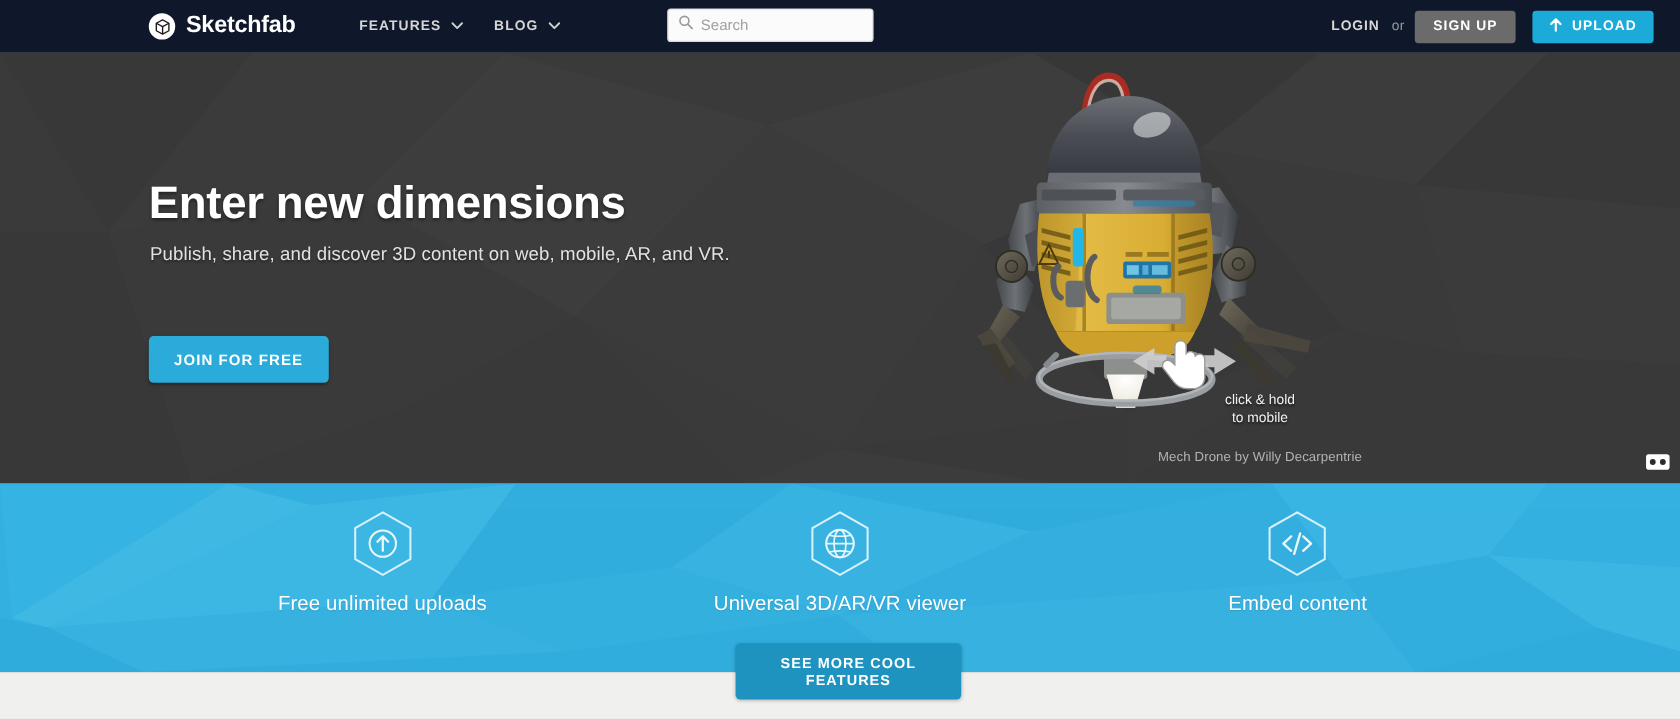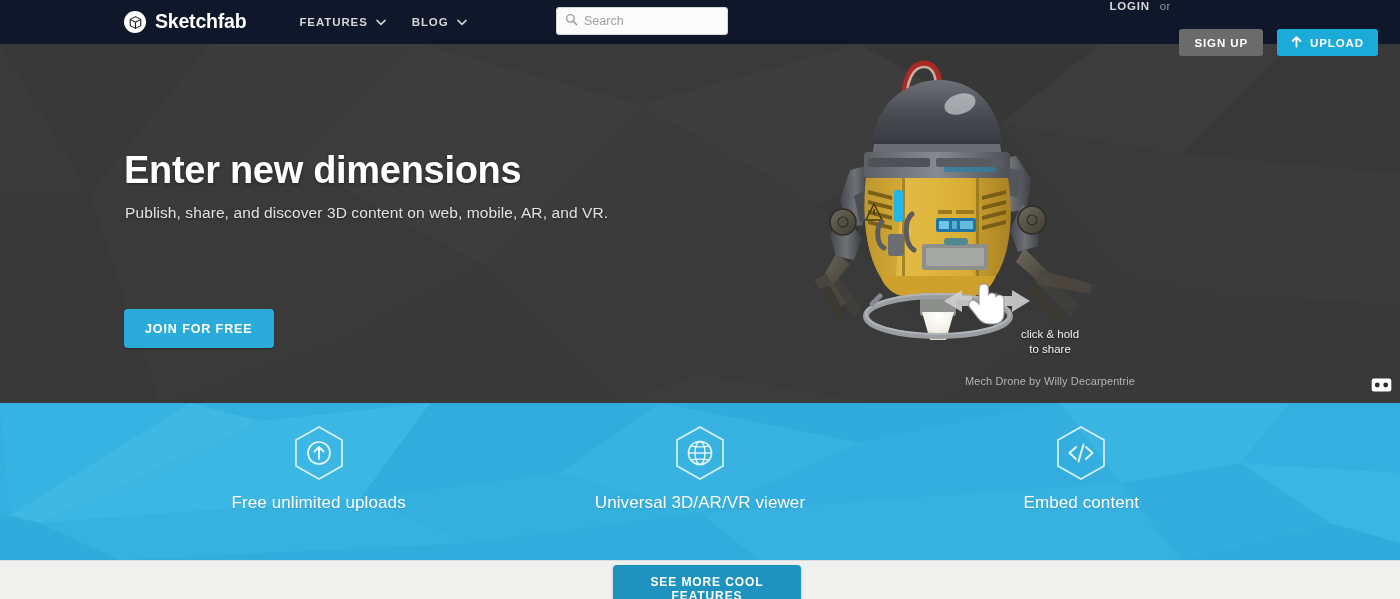--- a/index.html
+++ b/index.html
@@ -65,36 +65,36 @@
   .search-input {
     border: 0; outline: 0; background: transparent;
     font-family: "Liberation Sans", sans-serif;
     font-size: 12.5px; color: #333;
     margin-left: 6px; width: 130px; height: 24px;
   }
   .search-input::placeholder { color: #a0a0a0; }
 
   .nav-right {
     position: absolute; right: 22px; top: 0;
-    height: 44px; display: flex; gap: 0;
+    height: 44px; display: flex; align-items: center; gap: 0;
   }
   .login-link {
     color: #d8d8d8; font-size: 11.5px; font-weight: bold;
     letter-spacing: 0.8px; cursor: pointer; text-decoration: none;
   }
   .or-text {
     color: #999; font-size: 11.5px; margin: 0 9px 0 10px;
     letter-spacing: 0.2px;
   }
   .btn {
     display: inline-flex; align-items: center; justify-content: center;
     border: 0; cursor: pointer;
     font-family: "Liberation Sans", sans-serif;
     font-weight: bold; letter-spacing: 0.9px;
-    color: #fff; border-radius: 3px; margin-top: 29px;
+    color: #fff; border-radius: 3px;
   }
   .btn-signup {
     background: #6b6b6b; font-size: 11.5px;
     height: 27px; padding: 0 15px;
   }
   .btn-upload {
     background: #1caad9; font-size: 11.5px;
     height: 27px; padding: 0 14px; margin-left: 14px; gap: 8px;
   }
 
@@ -421,21 +421,21 @@
               <path d="M80 16 L80 10 L98 21 L80 32 L80 26 L70 26 L70 16 Z" fill="#cfcfcf" opacity="0.9"></path>
 
               <g>
                 <path d="M52 4 C49 4 47 6 47 9 L47 24 L45 22 C42 19 38 20 37 23 C36 25 37 27 39 29 L46 38 C49 42 53 44 58 44 L62 44 C68 44 72 40 72 34 L72 20 C72 17 70 15 67.5 15 C66 15 65 15.6 64 16.6 C63.6 14.4 62 13 60 13 C58.6 13 57.4 13.6 56.5 14.6 L56.5 9 C56.5 6 54.8 4 52 4 Z" fill="#ffffff" stroke="#9a9a9a" stroke-width="1.2"></path>
               </g>
             </svg>
           </div>
 
           <div class="rotate-hint">
             <div>click &amp; hold</div>
-            <div>to share</div>
+            <div>to mobile</div>
           </div>
         </div>
 
         <div class="model-credit">Mech Drone by Willy Decarpentrie</div>
 
         <div class="vr-btn">
           <svg width="21" height="14" viewBox="0 0 22 15">
             <rect x="0.5" y="0.5" width="21" height="14" rx="2.5" fill="#ffffff"></rect>
             <circle cx="6.5" cy="7.5" r="2.6" fill="#2b2b2b"></circle>
             <circle cx="15.5" cy="7.5" r="2.6" fill="#2b2b2b"></circle>

